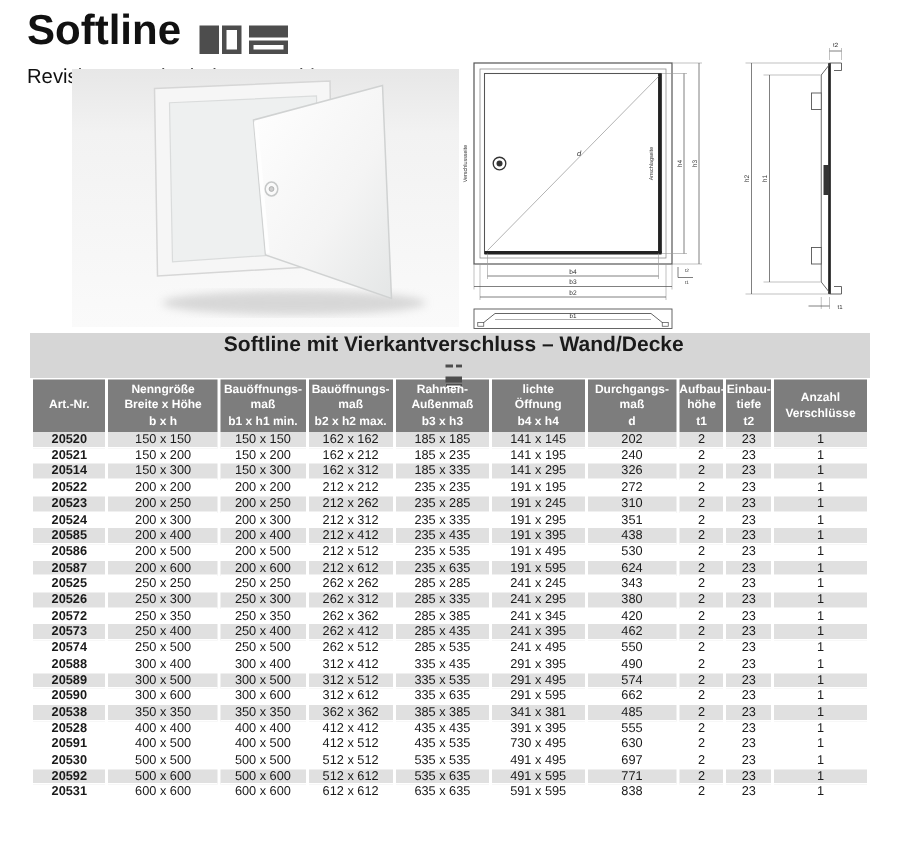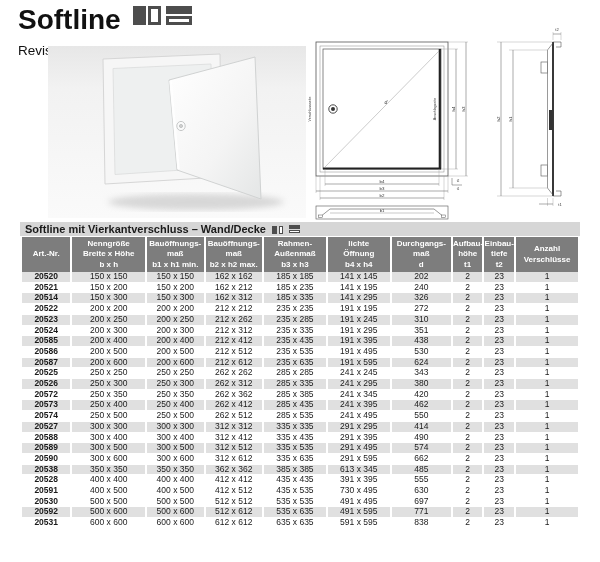--- a/index.html
+++ b/index.html
@@ -5,41 +5,41 @@
   html,body{margin:0;padding:0;}
   body{
     width:600px;height:562px;overflow:hidden;background:#fff;
     font-family:"Liberation Sans","DejaVu Sans",sans-serif;color:#1a1a1a;
     position:relative;
   }
   .page{position:absolute;inset:0;}
 
   
   .hdr{position:absolute;left:18px;top:4px;}
-  .brand{display:flex;align-items:flex-start;gap:12px;}
+  .brand{display:flex;align-items:flex-end;gap:12px;}
   .brand h1{margin:0;font-size:28px;font-weight:bold;letter-spacing:0px;color:#111;}
   .brand-icons{display:flex;gap:5px;align-items:center;margin-top:2px;}
   .icon-split-v{display:inline-flex;gap:2px;height:19px;}
   .icon-split-v .a{width:13px;background:#4d4d4d;}
   .icon-split-v .b{width:7px;border:3px solid #4d4d4d;background:#fff;}
   .icon-split-h{display:inline-flex;flex-direction:column;gap:2px;width:26px;}
   .icon-split-h .a{height:8px;background:#4d4d4d;}
   .icon-split-h .b{height:3px;border:3px solid #4d4d4d;background:#fff;}
   .subtitle{margin:7px 0 0 0;font-size:13.5px;color:#111;}
 
   
   .photo{position:absolute;left:48px;top:46px;width:258px;height:172px;}
   .front-view{position:absolute;left:306px;top:38px;width:176px;height:184px;}
   .side-view{position:absolute;left:487px;top:26px;width:98px;height:190px;}
 
   
   .table-wrap{position:absolute;left:20px;top:222px;width:560px;}
   .tbar{
-    background:#d6d6d6;height:14px;line-height:14px;font-size:11px;font-weight:bold;
-    padding-left:5px;display:flex;align-items:center;gap:6px;
+    background:#d6d6d6;height:30px;line-height:14px;font-size:14px;font-weight:bold;
+    padding-left:5px;display:flex;align-items:center;gap:6px;flex-direction:column;
   }
   .tbar .icon-split-v{height:8px;margin-top:1px;}
   .tbar .icon-split-v .a{width:5px;background:#4d4d4d;}
   .tbar .icon-split-v .b{width:2px;border:1.5px solid #4d4d4d;}
   .tbar .icon-split-h{width:11px;gap:1px;}
   .tbar .icon-split-h .a{height:3.5px;}
   .tbar .icon-split-h .b{height:1px;border:1.5px solid #4d4d4d;}
 
   table{width:100%;border-collapse:separate;border-spacing:2px 0;table-layout:fixed;margin-top:1px;}
   thead th{
@@ -404,32 +404,20 @@
             <td>250 x 500</td>
             <td>250 x 500</td>
             <td>262 x 512</td>
             <td>285 x 535</td>
             <td>241 x 495</td>
             <td>550</td>
             <td>2</td>
             <td>23</td>
             <td>1</td>
           </tr>
-          <tr class="alt">
-            <td class="artnr">20527</td>
-            <td>300 x 300</td>
-            <td>300 x 300</td>
-            <td>312 x 312</td>
-            <td>335 x 335</td>
-            <td>291 x 295</td>
-            <td>414</td>
-            <td>2</td>
-            <td>23</td>
-            <td>1</td>
-          </tr>
           <tr>
             <td class="artnr">20588</td>
             <td>300 x 400</td>
             <td>300 x 400</td>
             <td>312 x 412</td>
             <td>335 x 435</td>
             <td>291 x 395</td>
             <td>490</td>
             <td>2</td>
             <td>23</td>
@@ -458,21 +446,21 @@
             <td>2</td>
             <td>23</td>
             <td>1</td>
           </tr>
           <tr class="alt">
             <td class="artnr">20538</td>
             <td>350 x 350</td>
             <td>350 x 350</td>
             <td>362 x 362</td>
             <td>385 x 385</td>
-            <td>613 x 345</td>
+            <td>341 x 381</td>
             <td>485</td>
             <td>2</td>
             <td>23</td>
             <td>1</td>
           </tr>
           <tr>
             <td class="artnr">20528</td>
             <td>400 x 400</td>
             <td>400 x 400</td>
             <td>412 x 412</td>

